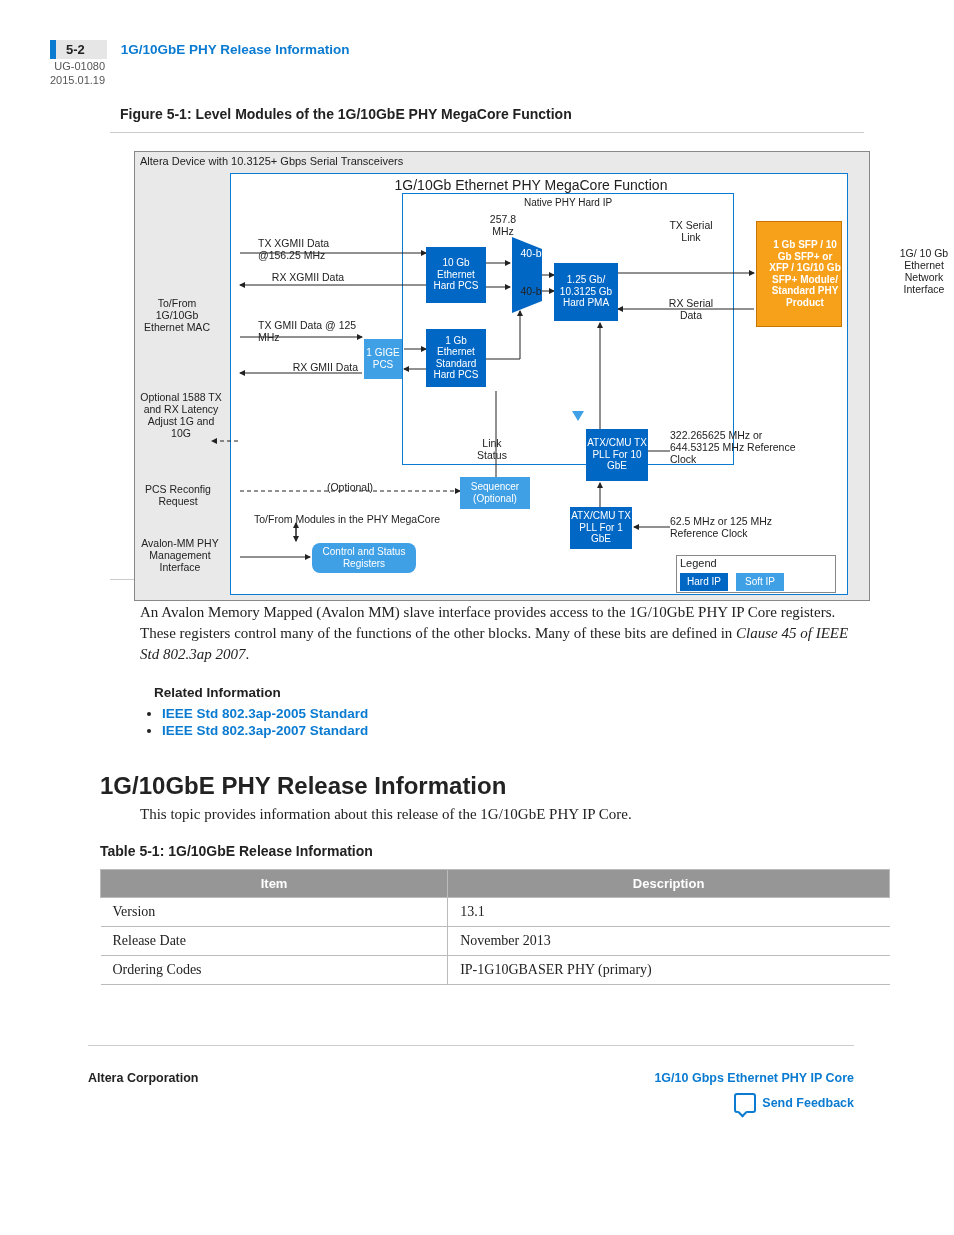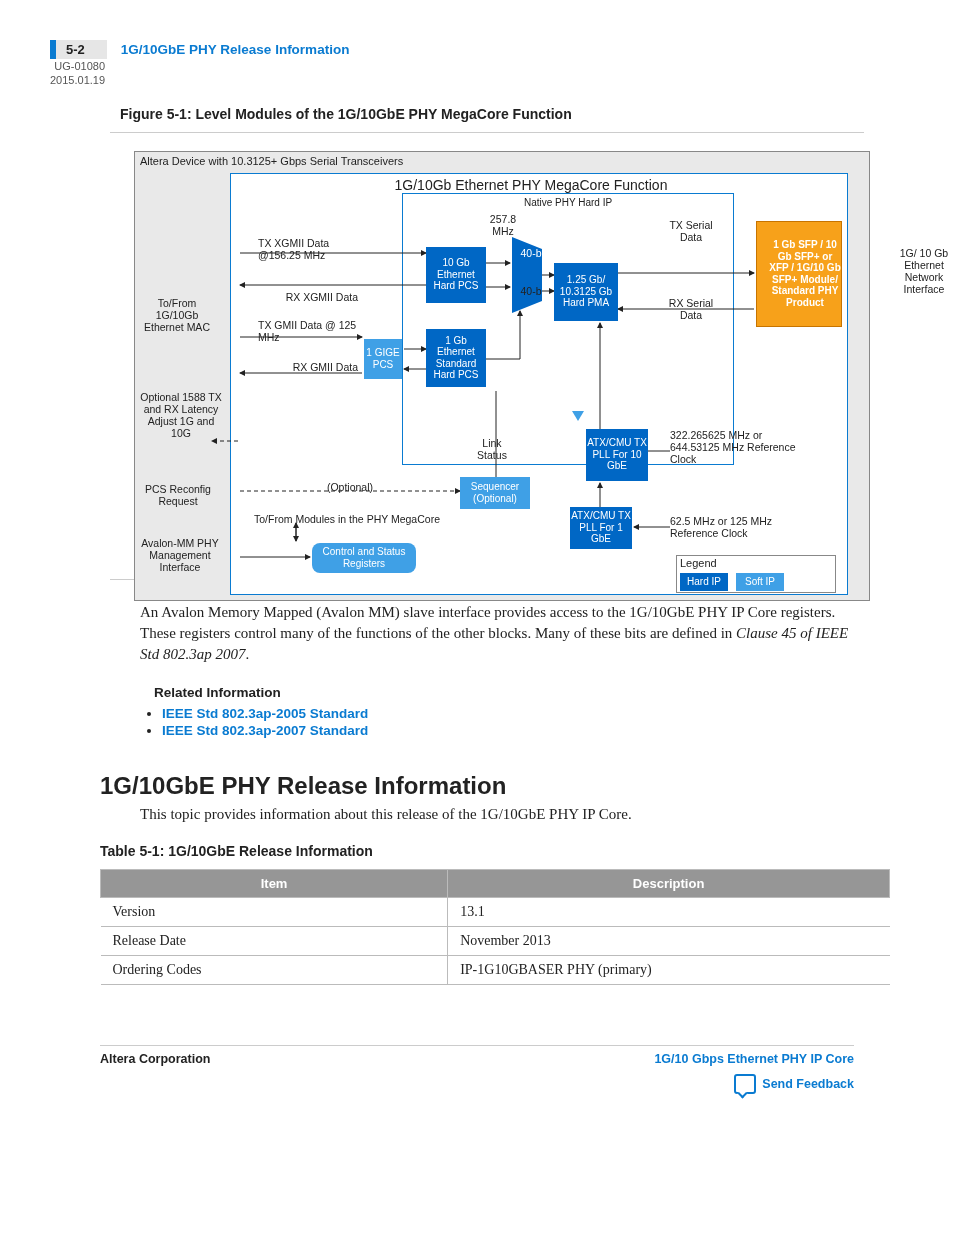--- a/index.html
+++ b/index.html
@@ -311,23 +311,23 @@
   table.release-table td:first-child {
     border-left: none;
   }
   table.release-table td:last-child {
     border-right: none;
   }
   .footer {
     display: flex;
     justify-content: space-between;
     align-items: flex-start;
-    margin: 60px 50px 0 50px;
+    margin: 60px 50px 0 38px;
     border-top: 1px solid #ccc;
-    padding-top: 6px;
+    padding-top: 25px;
     font-size: 12.5px;
     gap: 20px;
   }
   .footer-left {
     font-weight: bold;
   }
   .footer-right {
     text-align: right;
     color: #0a7bd1;
     font-weight: bold;
@@ -443,31 +443,31 @@
 
       <div class="d-box legend-box"></div>
       <div class="legend-title">Legend</div>
       <div class="d-box legend-hard">Hard IP</div>
       <div class="d-box legend-soft">Soft IP</div>
 
       <div class="d-label" style="left:368px;top:62px;width:50px">257.8 MHz</div>
       <div class="d-label" style="left:406px;top:96px;width:30px;color:#fff">40-b</div>
       <div class="d-label" style="left:406px;top:134px;width:30px">40-b</div>
       <div class="d-label" style="left:148px;top:86px;width:100px;text-align:left">TX XGMII Data @156.25 MHz</div>
-      <div class="d-label" style="left:148px;top:140px;width:100px;text-align:right">RX XGMII Data</div>
+      <div class="d-label" style="left:148px;top:120px;width:100px;text-align:center">RX XGMII Data</div>
       <div class="d-label" style="left:148px;top:168px;width:100px;text-align:left">TX GMII Data @ 125 MHz</div>
       <div class="d-label" style="left:148px;top:210px;width:100px;text-align:right">RX GMII Data</div>
       <div class="d-label" style="left:28px;top:146px;width:78px">To/From 1G/10Gb Ethernet MAC</div>
       <div class="d-label" style="left:28px;top:240px;width:86px">Optional 1588 TX and RX Latency Adjust 1G and 10G</div>
       <div class="d-label" style="left:28px;top:332px;width:80px">PCS Reconfig Request</div>
       <div class="d-label" style="left:24px;top:386px;width:92px">Avalon-MM PHY Management Interface</div>
       <div class="d-label" style="left:360px;top:286px;width:44px">Link Status</div>
       <div class="d-label" style="left:210px;top:330px;width:60px">(Optional)</div>
       <div class="d-label" style="left:144px;top:362px;width:200px;text-align:left">To/From Modules in the PHY MegaCore</div>
-      <div class="d-label" style="left:556px;top:68px;width:50px">TX Serial Data</div>
+      <div class="d-label" style="left:556px;top:68px;width:50px">TX Serial Link</div>
       <div class="d-label" style="left:556px;top:146px;width:50px">RX Serial Data</div>
       <div class="d-label" style="left:784px;top:96px;width:60px">1G/ 10 Gb Ethernet Network Interface</div>
       <div class="d-label" style="left:560px;top:278px;width:130px;text-align:left">322.265625 MHz or 644.53125 MHz Reference Clock</div>
       <div class="d-label" style="left:560px;top:364px;width:130px;text-align:left">62.5 MHz or 125 MHz Reference Clock</div>
     </div>
   </div>
 
   <div class="body-text" id="body-para">An Avalon Memory Mapped (Avalon MM) slave interface provides access to the 1G/10GbE PHY IP Core registers. These registers control many of the functions of the other blocks. Many of these bits are defined in <em>Clause 45 of IEEE Std 802.3ap 2007</em>.</div>
 
   <div class="related-heading">Related Information</div>

